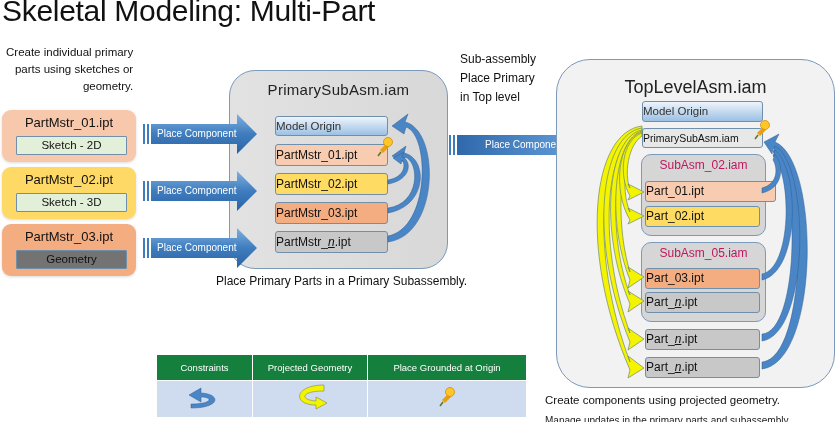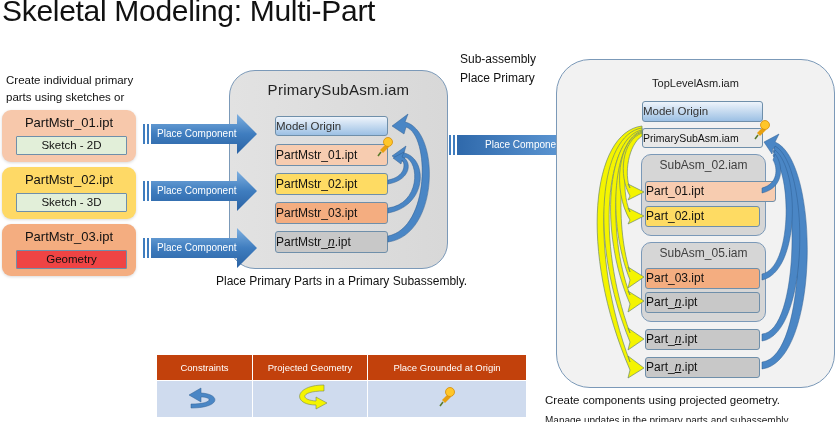--- a/index.html
+++ b/index.html
@@ -21,51 +21,51 @@
   .asm-title{position:absolute;left:0;right:0;text-align:center;color:#222;font-family:"Liberation Sans",sans-serif;}
 
   .item{position:absolute;border:1px solid #6f8faa;border-radius:3px;font-family:"Liberation Sans",sans-serif;color:#111;box-sizing:border-box;}
   .origin{background:linear-gradient(#eef4fb,#9cc0e4);color:#333;}
   .peach{background:#f7ccb0;}
   .yellow{background:#fedb63;}
   .orange{background:#f4ad80;}
   .gray{background:#c8c8c8;}
   .light{background:#e8e8e8;}
   .subasm{position:absolute;border:1px solid #7b99b8;border-radius:10px;background:#d6d6d6;}
-  .subasm .hd{position:absolute;left:0;right:0;top:3px;text-align:center;font-size:12px;color:#404040;font-family:"Liberation Sans",sans-serif;}
+  .subasm .hd{position:absolute;left:0;right:0;top:3px;text-align:center;font-size:12px;color:#be185d;font-family:"Liberation Sans",sans-serif;}
 
   
   #legend{position:absolute;left:157px;top:355px;width:369px;border-collapse:collapse;}
-  #legend th{background:#c2410c;color:#fff;font-weight:normal;font-size:9.5px;height:25px;padding:0;border-right:1px solid #fff;font-family:"Liberation Sans",sans-serif;}
+  #legend th{background:#15803d;color:#fff;font-weight:normal;font-size:9.5px;height:25px;padding:0;border-right:1px solid #fff;font-family:"Liberation Sans",sans-serif;}
   #legend td{background:#cfdbee;height:36px;padding:0;border-right:1px solid #fff;border-top:1px solid #fff;text-align:center;}
   #legend th:last-child,#legend td:last-child{border-right:none;}
   svg{overflow:visible;}
 </style>
 </head>
 <body>
 
 <div id="title" class="abs">Skeletal Modeling: Multi-Part</div>
 
-<div class="abs note" style="left:6px;top:72px;">
+<div class="abs note" style="left:6px;top:44px;text-align:right;">
   <div>Create individual primary</div>
   <div>parts using sketches or</div>
   <div>geometry.</div>
 </div>
 
 <div class="srcpart" style="left:2px;top:110px;background:#f7c8ab;">
   <div class="nm">PartMstr_01.ipt</div>
   <div class="sub" style="background:#e2efd9;">Sketch - 2D</div>
 </div>
 <div class="srcpart" style="left:2px;top:167px;background:#fed966;">
   <div class="nm">PartMstr_02.ipt</div>
   <div class="sub" style="background:#e2efd9;">Sketch - 3D</div>
 </div>
 <div class="srcpart" style="left:2px;top:224px;background:#f4ad80;">
   <div class="nm">PartMstr_03.ipt</div>
-  <div class="sub" style="background:#ef4444;">Geometry</div>
+  <div class="sub" style="background:#737373;">Geometry</div>
 </div>
 
 <div class="asm" style="left:229px;top:70px;width:217px;height:197px;background:linear-gradient(90deg,#e2e2e2,#d8d8d8);">
   <div class="asm-title" style="top:10px;font-size:15px;letter-spacing:0.3px;">PrimarySubAsm.iam</div>
 </div>
 
 <svg class="abs" style="left:0;top:0;" width="839" height="422">
   <defs>
     <linearGradient id="gArrow" x1="0" y1="0" x2="0" y2="1">
       <stop offset="0" stop-color="#7fb0e0"></stop>
@@ -120,27 +120,28 @@
 
 <svg class="abs" style="left:377px;top:137px;" width="16" height="20" viewBox="0 0 16 20">
   <line x1="4" y1="15" x2="1" y2="19" stroke="#5a7a2a" stroke-width="1.5"></line>
   <path d="M3,13 L9,7 L12,10 L6,16 Z" fill="#e7a010"></path>
   <circle cx="11" cy="5" r="4.5" fill="#ffc629" stroke="#d48a06" stroke-width="0.8"></circle>
 </svg>
 
 <div class="abs note" style="left:460px;top:50px;line-height:19px;font-size:12px;">
   <div>Sub-assembly</div>
   <div>Place Primary</div>
+  <div>in Top level</div>
 </div>
 <div class="abs note" style="left:216px;top:272px;font-size:12px;line-height:18px;">
   <div>Place Primary Parts in a Primary Subassembly.</div>
 </div>
 
 <div class="asm" style="left:556px;top:59px;width:277px;height:327px;background:#f2f2f2;border-radius:34px;">
-  <div class="asm-title" style="top:17px;font-size:11px;">TopLevelAsm.iam</div>
+  <div class="asm-title" style="top:17px;font-size:18px;">TopLevelAsm.iam</div>
 </div>
 
 <div class="item origin" style="left:642px;top:101px;width:121px;height:21px;font-size:11.5px;line-height:19px;">Model Origin</div>
 <div class="item light" style="left:642px;top:128px;width:121px;height:20px;font-size:10.5px;line-height:18px;">PrimarySubAsm.iam</div>
 
 <div class="subasm" style="left:641px;top:154px;width:123px;height:80px;">
   <div class="hd">SubAsm_02.iam</div>
 </div>
 <div class="item peach" style="left:645px;top:181px;width:131px;height:21px;font-size:12px;line-height:19px;">Part_01.ipt</div>
 <div class="item yellow" style="left:645px;top:206px;width:115px;height:21px;font-size:12px;line-height:19px;">Part_02.ipt</div>

